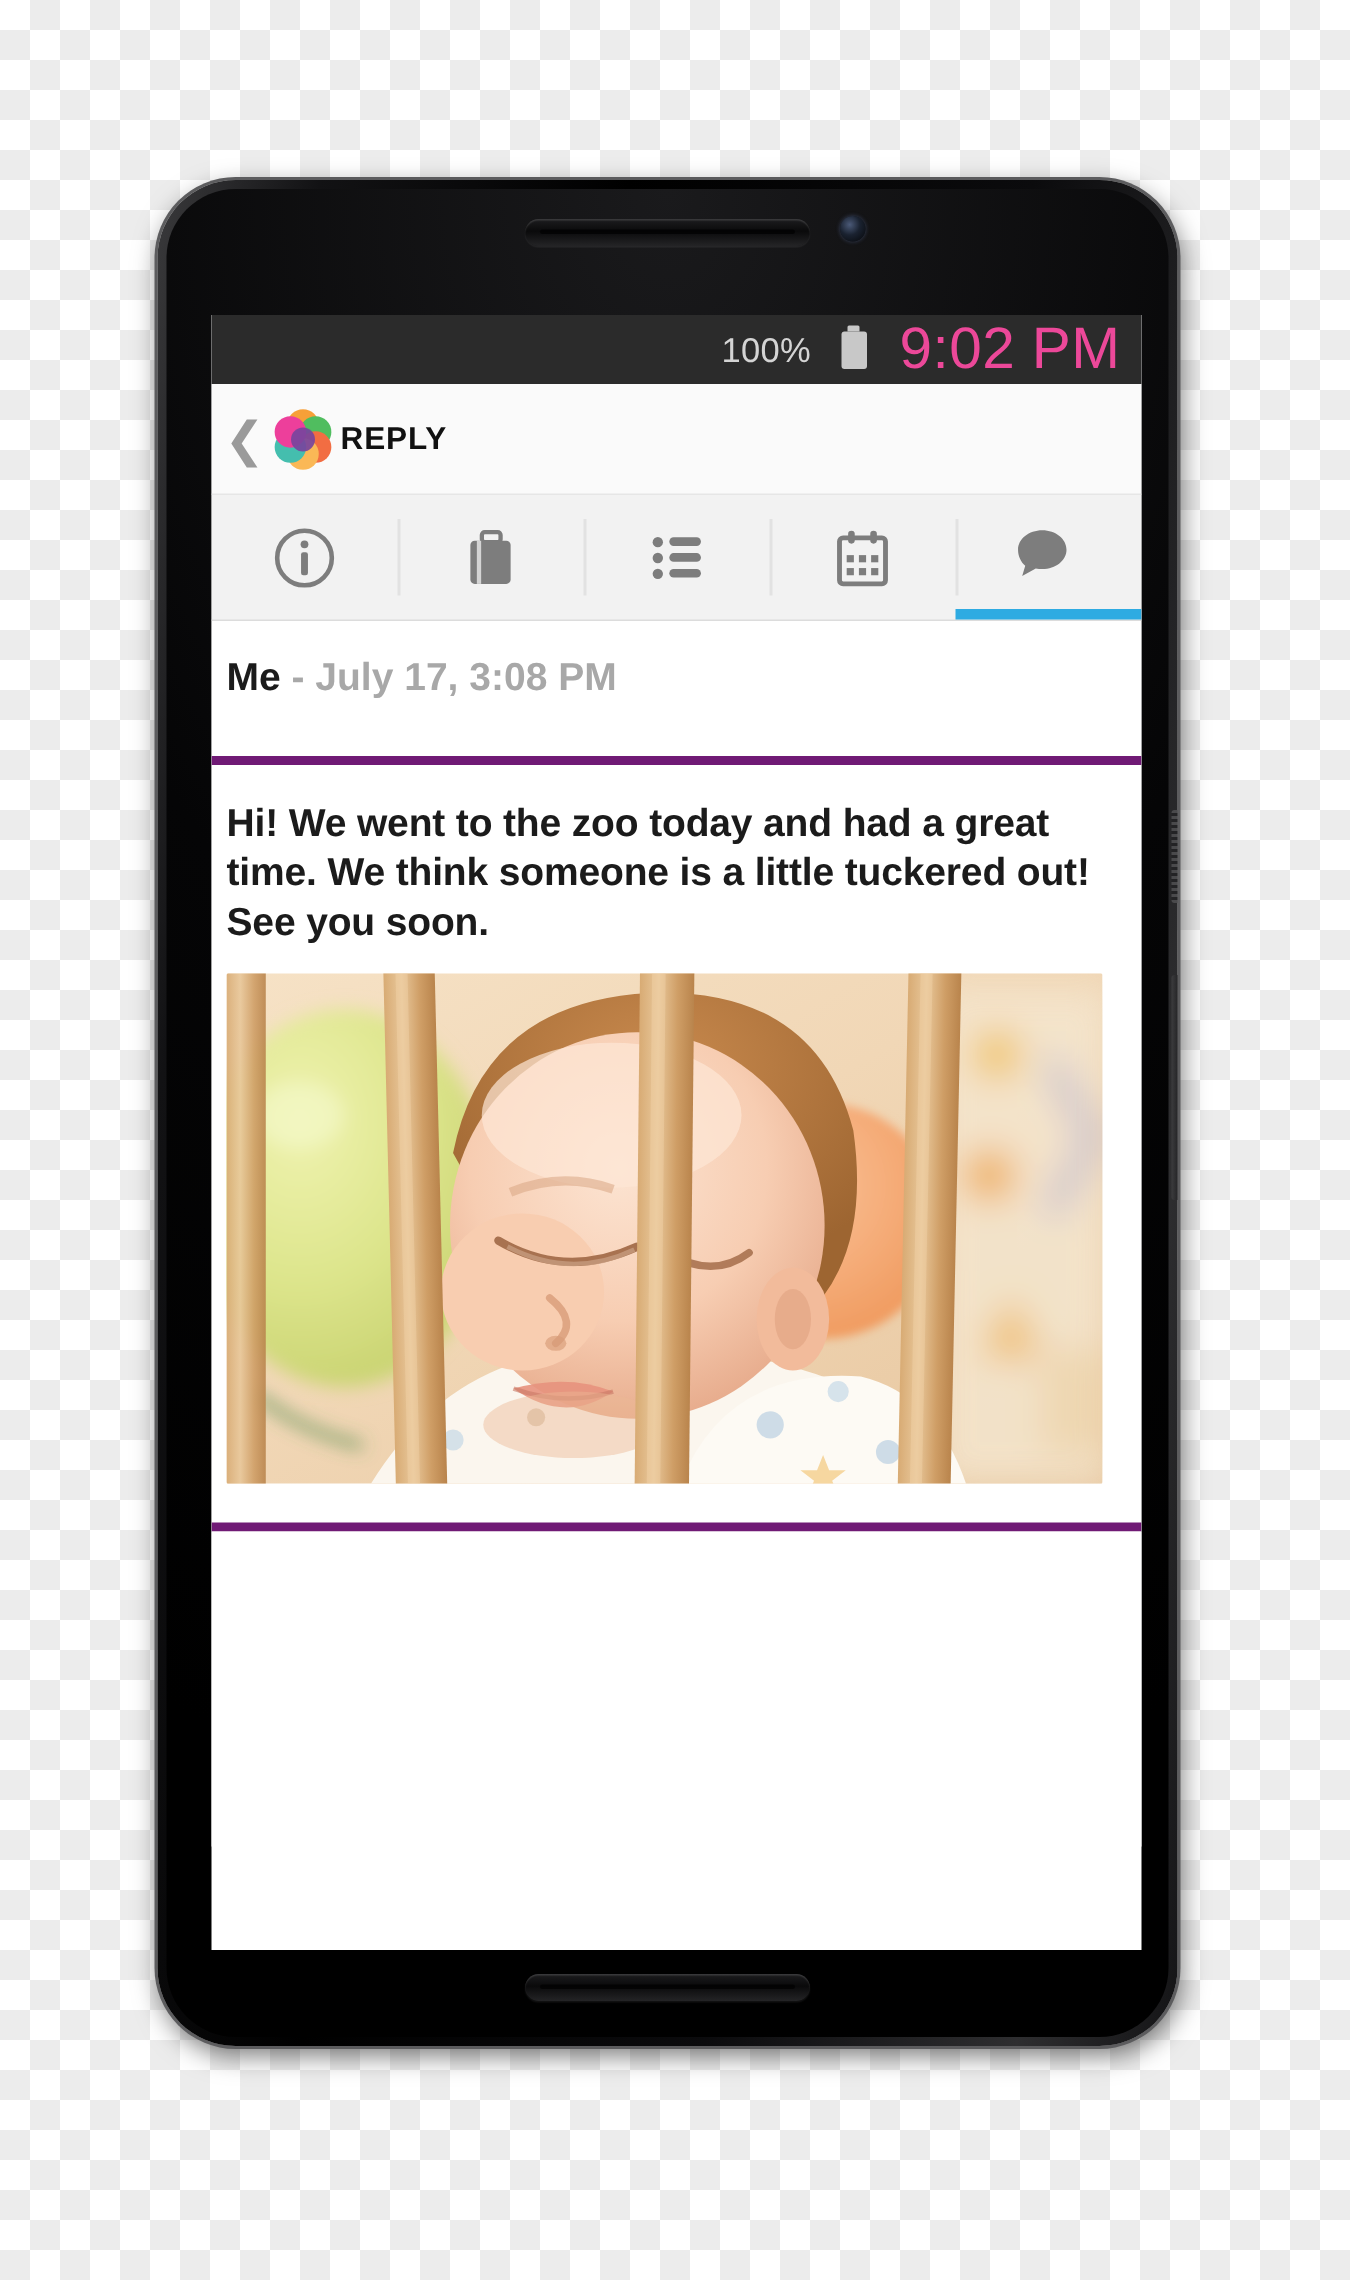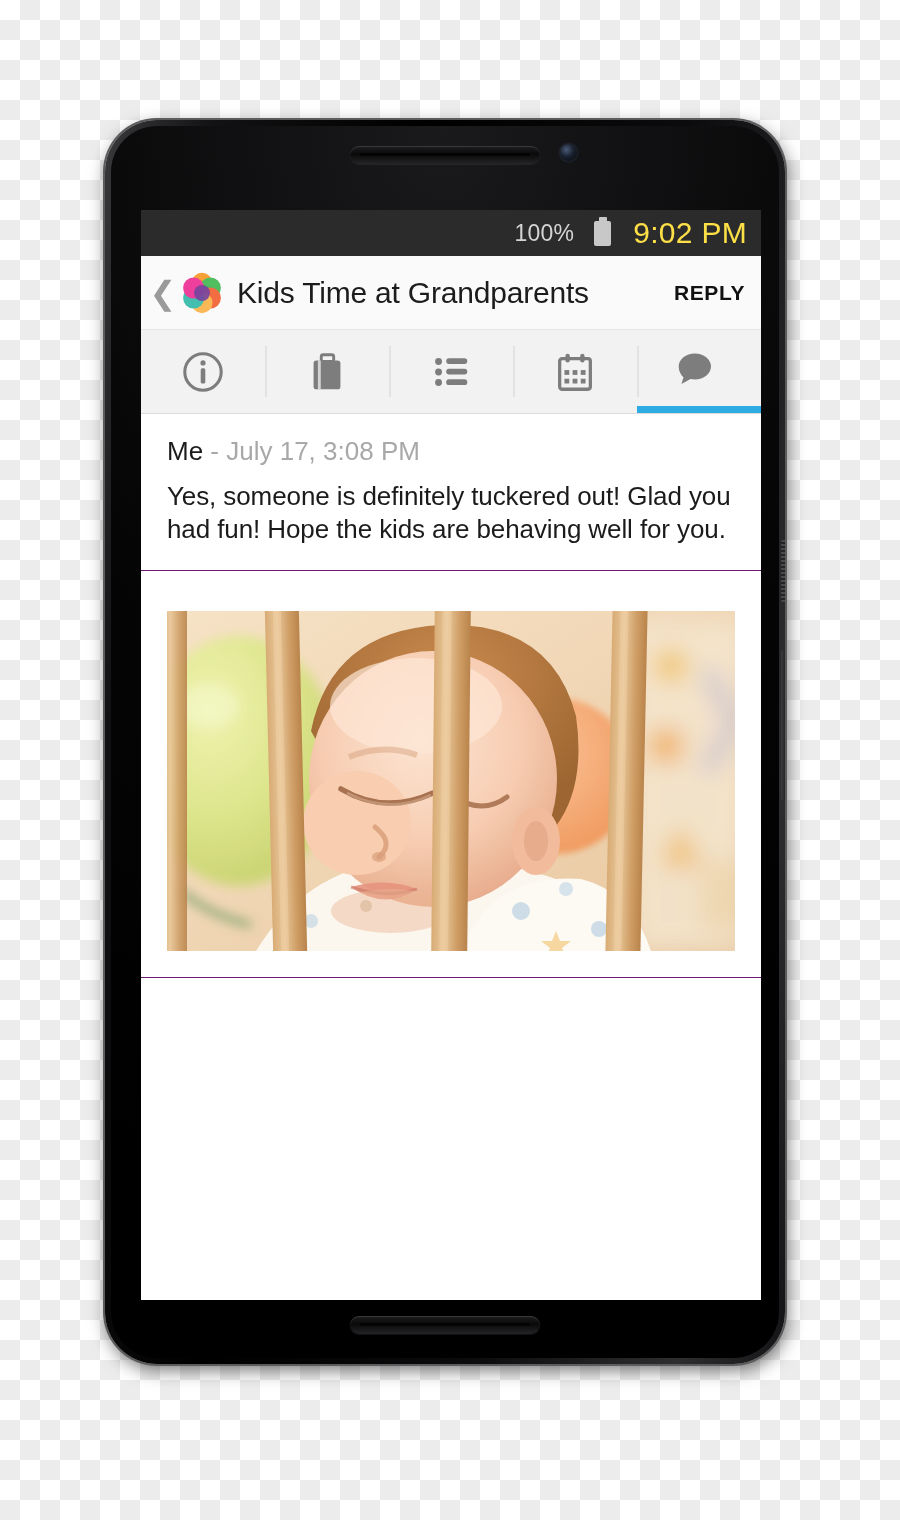--- a/index.html
+++ b/index.html
@@ -88,21 +88,21 @@
   }
   .sb-battery-icon {
     width:17px; height:25px; position:relative;
     background:#c8c8c8; border-radius:2px;
   }
   .sb-battery-icon::before {
     content:""; position:absolute; top:-4px; left:50%; transform:translateX(-50%);
     width:8px; height:4px; background:#c8c8c8; border-radius:1px 1px 0 0;
   }
   .sb-time {
-    color:#fde047; font-size:30px; letter-spacing:.3px; margin-left:2px;
+    color:#ec4899; font-size:39px; letter-spacing:.3px; margin-left:2px;
   }
 
   
   .appbar {
     height:74px; background:#fafafa;
     display:flex; align-items:center; padding:0 0 0 8px;
     border-bottom:1px solid #e6e6e6;
   }
   .back-chevron {
     width:28px; height:40px; display:flex; align-items:center; justify-content:center;
@@ -137,22 +137,23 @@
   }
   .tab svg { display:block; }
   .tab .ind {
     position:absolute; left:0; right:0; bottom:0; height:7px; background:transparent;
   }
   .tab.active .ind { background:#2eabe2; }
 
   
   .msg-list { background:#ffffff; }
   .msg {
-    padding:22px 26px 24px 26px;
-    border-bottom:1px solid #701a75;
+    padding:22px 26px 24px 10px;
+    border-bottom:6px solid #701a75;
+    font-weight:bold;
   }
   .msg.with-photo { padding-bottom:0; }
   .msg-head { font-size:26px; margin-bottom:13px; white-space:nowrap; }
   .msg-author { color:#1b1b1b; }
   .msg-meta { color:#a8a8a8; }
   .msg-body {
     font-size:26px; color:#1b1b1b; line-height:1.27; letter-spacing:-.1px;
   }
   .msg-photo-wrap { padding:18px 0 26px 0; }
   .msg-photo {
@@ -189,21 +190,20 @@
           <circle cx="50" cy="27" r="25" fill="#f7941e"></circle>
           <circle cx="70" cy="38" r="25" fill="#39b54a"></circle>
           <circle cx="70" cy="62" r="25" fill="#f15a29"></circle>
           <circle cx="50" cy="73" r="25" fill="#fbb040"></circle>
           <circle cx="30" cy="62" r="25" fill="#2bb6a4"></circle>
           <circle cx="30" cy="38" r="25" fill="#ec268f"></circle>
           <circle cx="50" cy="50" r="19" fill="#662d91" opacity="0.92"></circle>
         </g>
       </svg>
 
-      <div class="appbar-title">Kids Time at Grandparents</div>
 
       <button class="reply-btn">REPLY</button>
     </div>
 
     <div class="tabbar">
 
       <div class="tab">
         <svg width="46" height="46" viewBox="0 0 48 48">
           <circle cx="24" cy="24" r="19" fill="none" stroke="#7d7d7d" stroke-width="3.2"></circle>
           <circle cx="24" cy="14.5" r="2.7" fill="#7d7d7d"></circle>
@@ -259,24 +259,24 @@
       </div>
 
     </div>
 
     <div class="msg-list">
 
       <div class="msg">
         <div class="msg-head">
           <span class="msg-author">Me</span><span class="msg-meta"> - July 17, 3:08 PM</span>
         </div>
-        <div class="msg-body">Yes, someone is definitely tuckered out!  Glad you had fun!  Hope the kids are behaving well for you.</div>
       </div>
 
       <div class="msg with-photo">
+        <div class="msg-body">Hi!  We went to the zoo today and had a great time. We think someone is a little tuckered out!  See you soon.</div>
 
         <div class="msg-photo-wrap">
           <svg class="msg-photo" viewBox="0 0 580 340" preserveAspectRatio="xMidYMid slice">
             <defs>
               <radialGradient id="balloon" cx="35%" cy="30%" r="70%">
                 <stop offset="0%" stop-color="#eff3b0"></stop>
                 <stop offset="60%" stop-color="#dde58c"></stop>
                 <stop offset="100%" stop-color="#cbd574"></stop>
               </radialGradient>
               <linearGradient id="bar" x1="0" y1="0" x2="1" y2="0">

